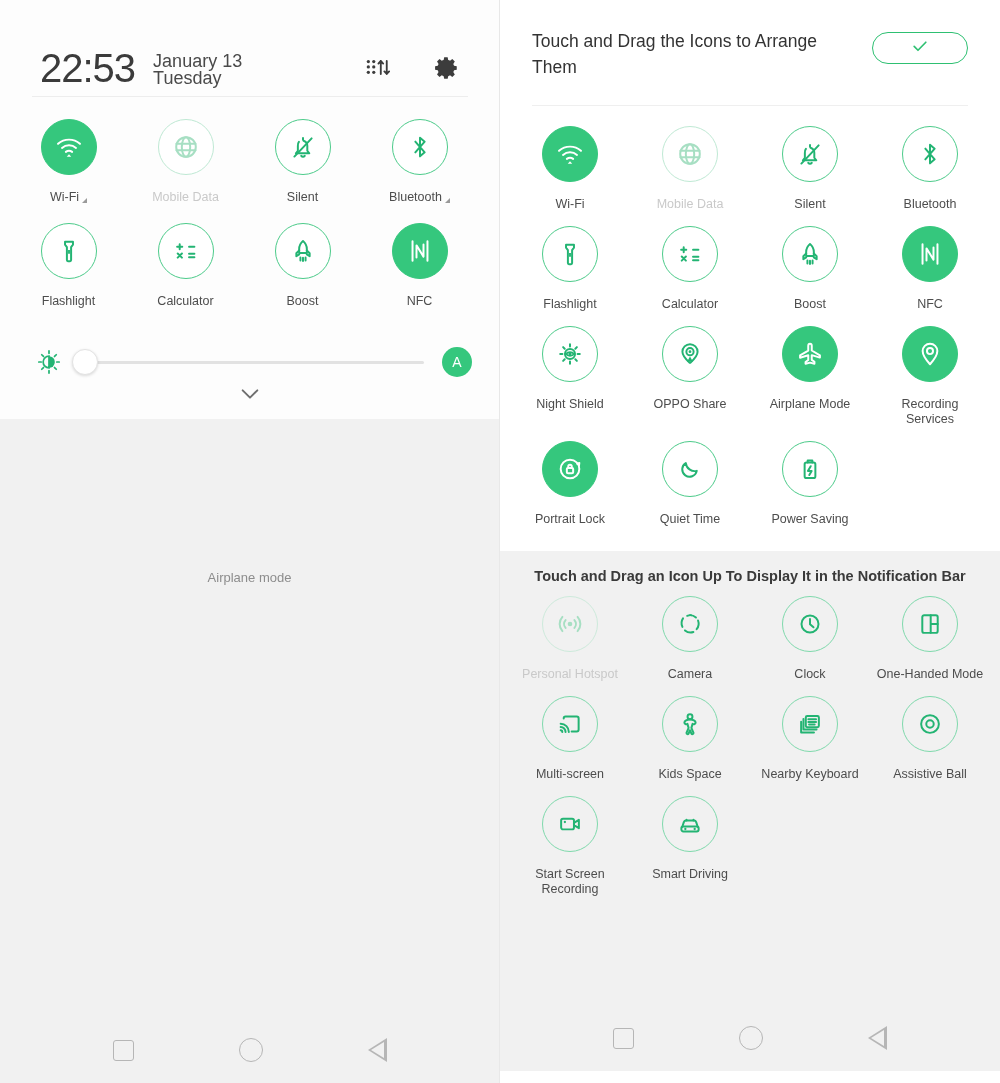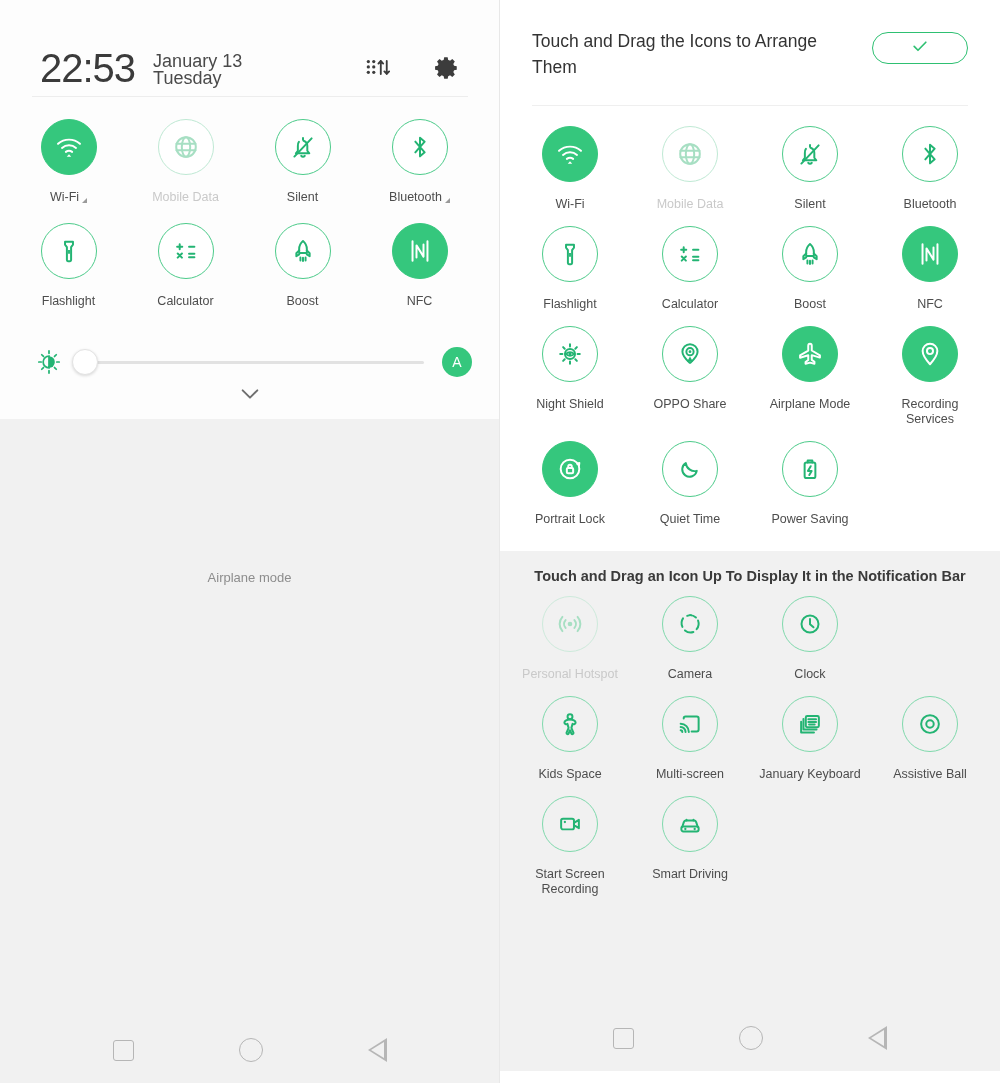--- a/index.html
+++ b/index.html
@@ -529,58 +529,69 @@
       <div class="tile-circle">
                 <svg viewBox="0 0 24 24">
                   <circle class="ico-stroke" cx="12" cy="12" r="7.3"></circle>
                   <path class="ico-stroke" d="M12 7.8v4.4l3 2.6"></path>
                 </svg>
               </div>
       <div class="tile-label">
                 <span>Clock</span>
               </div>
     </div>
+            <div class="etile ltile">
+      <div class="tile-circle">
+                <svg viewBox="0 0 24 24">
+                  <rect class="ico-stroke" x="5.4" y="4.4" width="13.2" height="15.2" rx="1.6"></rect>
+                  <path class="ico-stroke" d="M12.6 4.4v15.2M12.6 12h6"></path>
+                </svg>
+              </div>
+      <div class="tile-label">
+                <span>One-Handed Mode</span>
+              </div>
+    </div>
           </div>
           <div class="edit-row">
-            <div class="etile ltile">
-      <div class="tile-circle">
-                <svg viewBox="0 0 24 24">
-                  <circle class="ico-stroke" cx="12" cy="5.8" r="2.1"></circle>
-                  <path class="ico-stroke" d="M12 8.2c2.6 0 4.8 1.2 4.8 2.6 0 1.2-1.4 1.6-2.6 1.1l-1 3.4 1.8 4.4a1 1 0 01-1.8.6L12 17.3l-1.2 3a1 1 0 01-1.8-.6l1.8-4.4-1-3.4c-1.2.5-2.6.1-2.6-1.1 0-1.4 2.2-2.6 4.8-2.6z"></path>
-                </svg>
-              </div>
-      <div class="tile-label">
-                <span>Kids Space</span>
-              </div>
-    </div>
             <div class="etile ltile">
       <div class="tile-circle">
                 <svg viewBox="0 0 24 24">
                   <path class="ico-stroke" d="M6.6 7.2A1.6 1.6 0 018.2 5.6h9.6a1.6 1.6 0 011.6 1.6v9.6a1.6 1.6 0 01-1.6 1.6h-4.4"></path>
                   <path class="ico-stroke" d="M5.4 18.8a1.4 1.4 0 00-1.4-1.4"></path>
                   <path class="ico-stroke" d="M8.2 18.8A4.2 4.2 0 004 14.6"></path>
                   <path class="ico-stroke" d="M11 18.8A7 7 0 004 11.8"></path>
                 </svg>
               </div>
       <div class="tile-label">
                 <span>Multi-screen</span>
+              </div>
+    </div>
+            <div class="etile ltile">
+      <div class="tile-circle">
+                <svg viewBox="0 0 24 24">
+                  <circle class="ico-stroke" cx="12" cy="5.8" r="2.1"></circle>
+                  <path class="ico-stroke" d="M12 8.2c2.6 0 4.8 1.2 4.8 2.6 0 1.2-1.4 1.6-2.6 1.1l-1 3.4 1.8 4.4a1 1 0 01-1.8.6L12 17.3l-1.2 3a1 1 0 01-1.8-.6l1.8-4.4-1-3.4c-1.2.5-2.6.1-2.6-1.1 0-1.4 2.2-2.6 4.8-2.6z"></path>
+                </svg>
+              </div>
+      <div class="tile-label">
+                <span>Kids Space</span>
               </div>
     </div>
             <div class="etile ltile">
       <div class="tile-circle">
                 <svg viewBox="0 0 24 24">
                   <rect class="ico-stroke" x="8.4" y="5.2" width="11.2" height="9.6" rx="1.2"></rect>
                   <path class="ico-stroke" d="M6.4 7.6v9.2h11.2M4.4 10v9.2h11"></path>
                   <g class="ico-stroke">
                     <path d="M10.6 8h6.6M10.6 10.2h6.6M11.2 12.4h4.8"></path>
                   </g>
                 </svg>
               </div>
       <div class="tile-label">
-                <span>January Keyboard</span>
+                <span>Nearby Keyboard</span>
               </div>
     </div>
             <div class="etile ltile">
       <div class="tile-circle">
                 <svg viewBox="0 0 24 24">
                   <circle class="ico-stroke" cx="12" cy="12" r="7.6"></circle>
                   <circle class="ico-stroke" cx="12" cy="12" r="3.2"></circle>
                 </svg>
               </div>
       <div class="tile-label">

